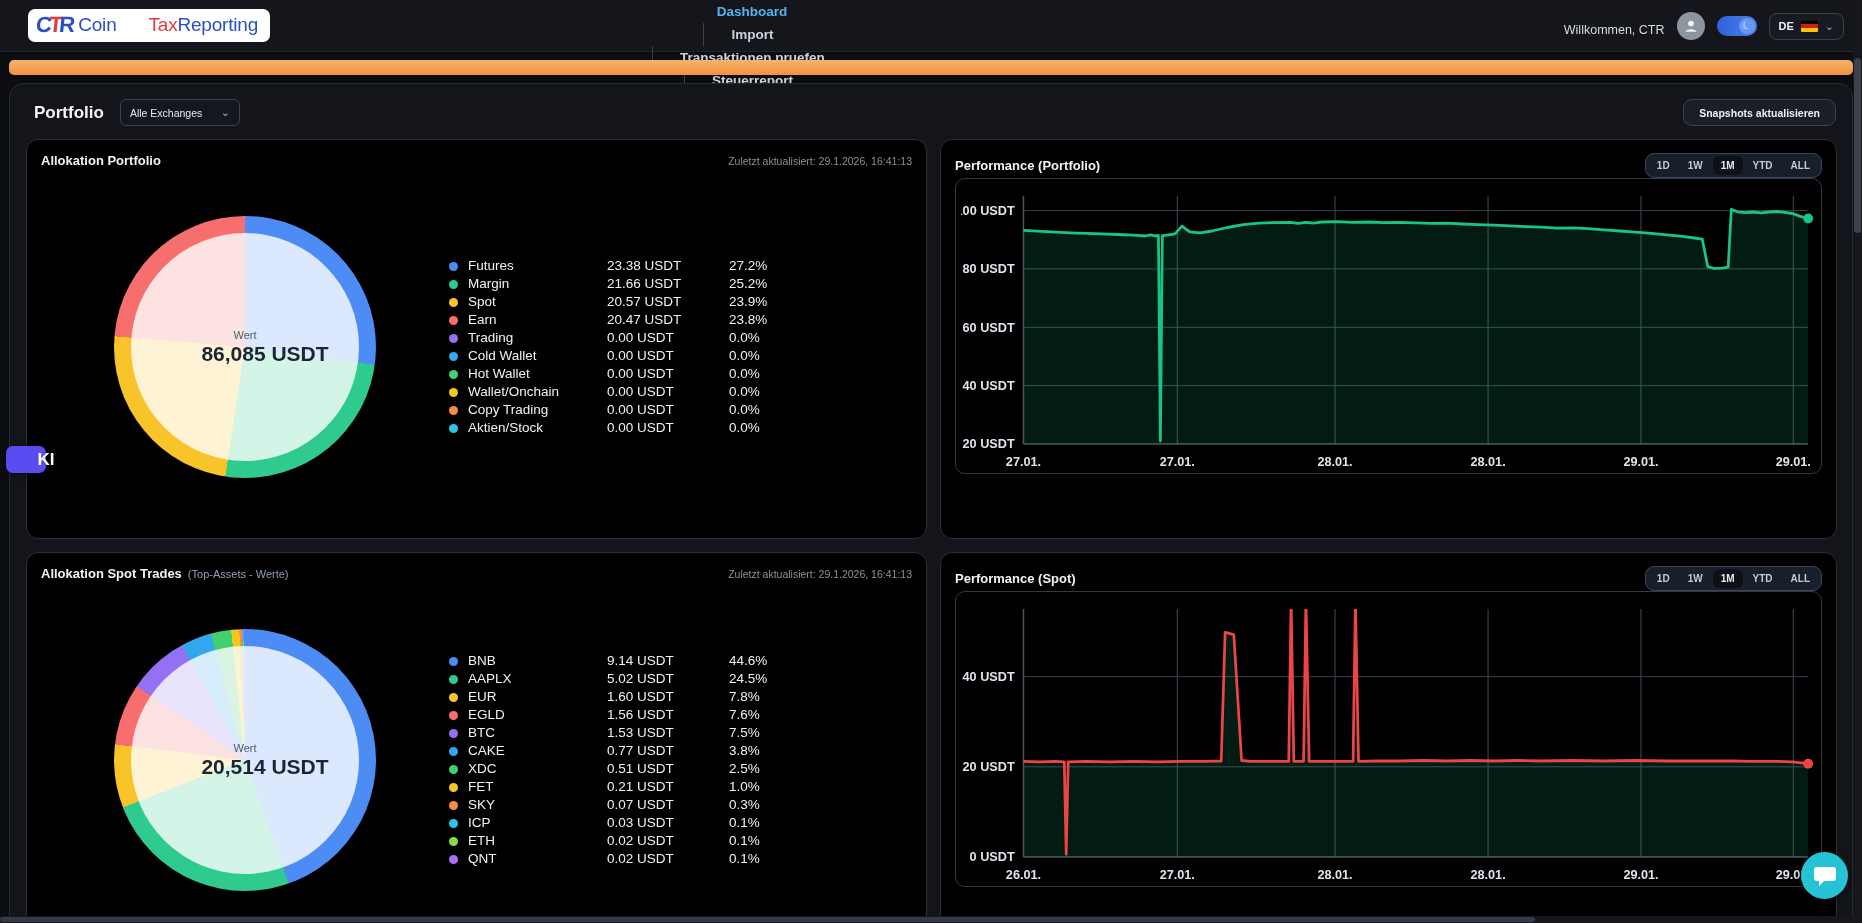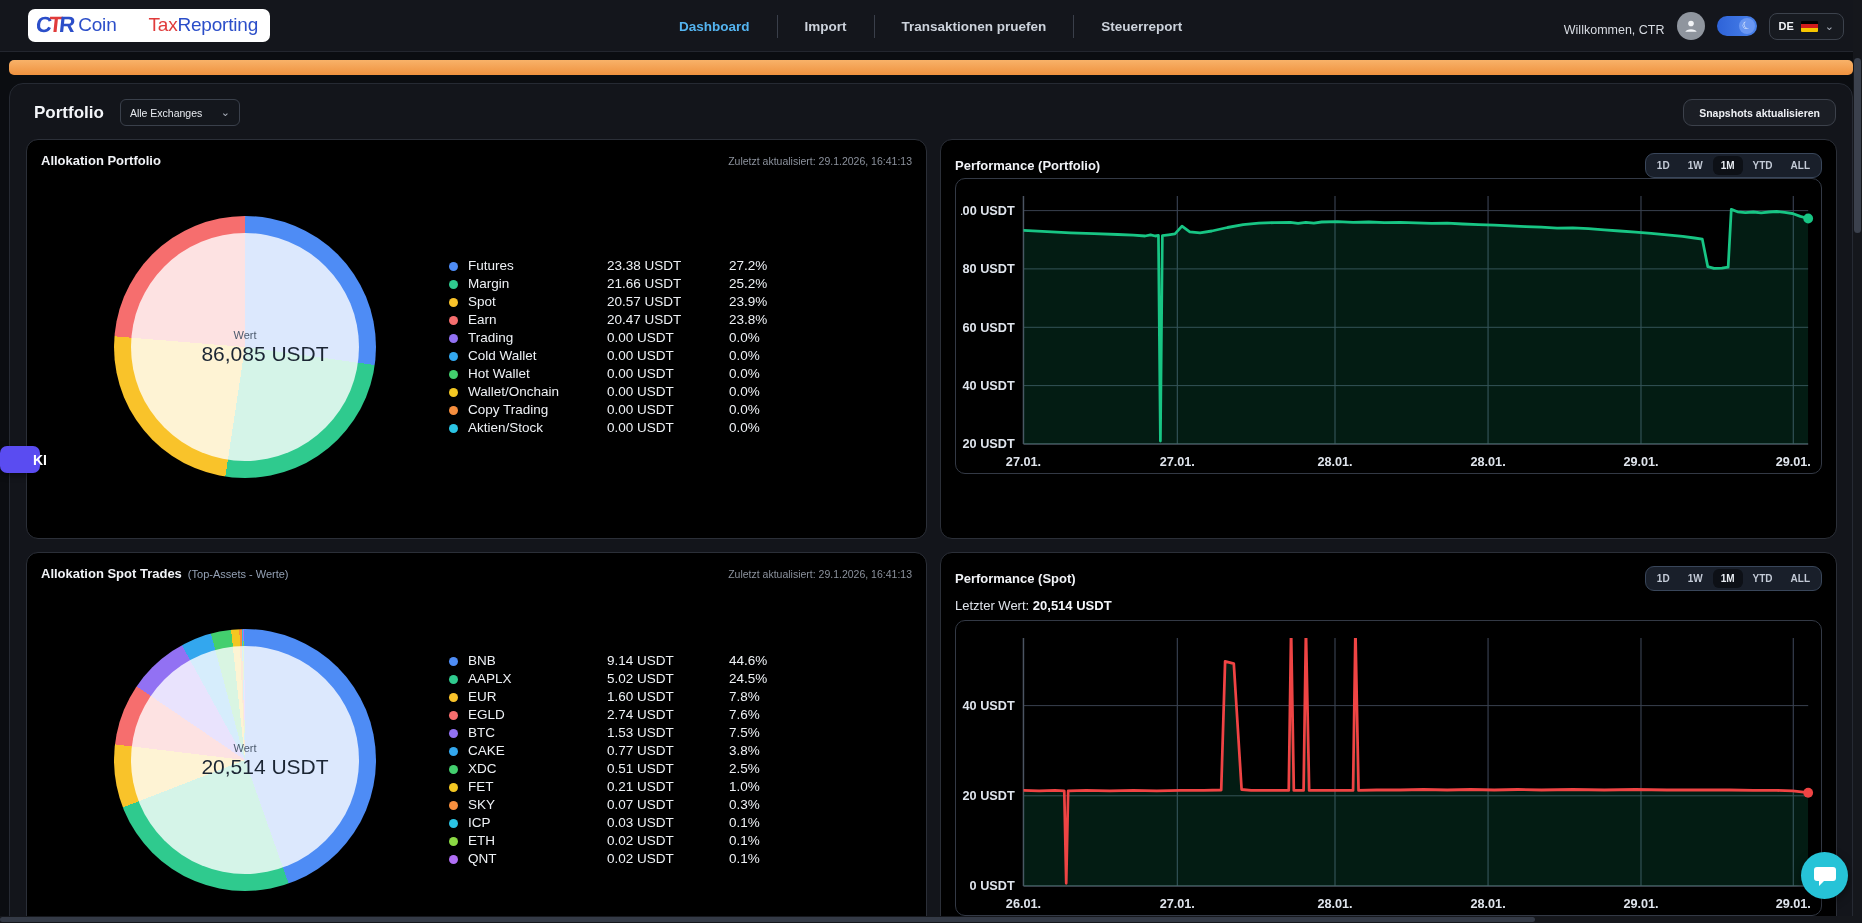--- a/index.html
+++ b/index.html
@@ -6,21 +6,21 @@
   *{box-sizing:border-box;font-family:"Liberation Sans","DejaVu Sans",sans-serif;}
   .stage{position:relative;width:1862px;height:923px;background:#0b0d11;overflow:hidden;color:#e8eaf0;}
 
   
   .navbar{position:absolute;left:0;top:0;right:0;height:52px;background:#14161c;border-bottom:1px solid #23262e;display:flex;align-items:center;}
   .logo-pill{margin-left:28px;background:#fff;border-radius:7px;padding:3px 12px 4px 8px;display:flex;align-items:center;gap:6px;cursor:pointer;}
   .mono{font-weight:bold;font-size:22px;letter-spacing:-3px;transform:skewX(-6deg);display:inline-block;}
   .m-c{color:#2b4ec9;} .m-t{color:#e03b3b;} .m-r{color:#2b4ec9;}
   .brand{font-size:19px;font-weight:500;letter-spacing:-0.2px;}
   .b-blue{color:#2b4ec9;} .b-red{color:#e03b3b;padding-left:32px;}
-  .nav-links{position:absolute;left:652px;top:0;height:52px;display:flex;align-items:center;}
+  .nav-links{position:absolute;left:652px;top:0;height:52px;display:flex;align-items:center;flex-direction:column;}
   .nav-item{padding:4px 27px;font-size:13.5px;font-weight:bold;color:#ccd2db;cursor:pointer;white-space:nowrap;}
   .nav-item + .nav-item{border-left:1px solid #3a3f4a;}
   .nav-item.active{color:#54b4f0;}
   .nav-right{position:absolute;right:18px;top:0;height:52px;display:flex;align-items:center;gap:12px;}
   .welcome{font-size:12.5px;color:#d7dbe2;font-weight:500;margin-top:8px;}
   .avatar{width:28px;height:28px;border-radius:50%;background:#8f959e;display:flex;align-items:center;justify-content:center;cursor:pointer;}
   .toggle{width:40px;height:20px;border-radius:11px;background:linear-gradient(90deg,#2e63d8,#4a82ea);position:relative;cursor:pointer;}
   .knob{position:absolute;right:2px;top:2px;width:16px;height:16px;border-radius:50%;background:#6a97f2;display:flex;align-items:center;justify-content:center;}
   .moon{color:#fff;font-size:10px;line-height:1;transform:rotate(-25deg);}
   .lang{height:27px;border:1px solid #3c424c;border-radius:8px;background:#171a20;display:flex;align-items:center;gap:7px;padding:0 9px;cursor:pointer;}
@@ -49,42 +49,42 @@
   .card-sub{font-size:11px;color:#93a0b4;margin-left:6px;font-weight:500;}
   .updated{margin-left:auto;font-size:10.5px;color:#8b919c;}
 
   
   .alloc-body{display:flex;margin-top:4px;height:350px;}
   .donut-col{flex:0 0 408px;display:flex;align-items:center;justify-content:center;}
   .donut{position:relative;width:262px;height:262px;border-radius:50%;}
   .donut-inner{position:absolute;inset:17px;border-radius:50%;}
   .donut-center{position:absolute;inset:0;display:flex;flex-direction:column;align-items:center;justify-content:center;}
   .dc-label{font-size:11px;color:#4c5a6d;}
-  .dc-value{font-size:21px;font-weight:normal;color:#1b2533;margin-top:1px;margin-left:40px;}
+  .dc-value{font-size:21px;font-weight:bold;color:#1b2533;margin-top:1px;margin-left:40px;}
   .legend-col{flex:1;display:flex;flex-direction:column;justify-content:center;padding-right:105px;}
   .lg-row{display:flex;align-items:center;font-size:13.5px;color:#eef1f5;line-height:18px;}
   .lg-name{flex:0 0 158px;display:flex;align-items:center;gap:10px;font-weight:500;}
   .lg-dot{width:9px;height:9px;border-radius:50%;flex:0 0 9px;}
   .lg-val{flex:0 0 122px;}
   .lg-pct{flex:1;}
 
   
   .perf-head{display:flex;align-items:center;}
   .range-group{margin-left:auto;display:flex;align-items:center;gap:2px;background:#191f2a;border:1px solid #39465a;border-radius:9px;padding:2px 3px;}
   .range-btn{border:none;background:transparent;color:#c3cad6;font-size:10px;font-weight:bold;padding:4px 8px;border-radius:6px;cursor:pointer;}
   .range-btn.active{background:#0d1016;color:#e8ecf2;}
   .last-line{margin:7px 0 7px 0;font-size:13px;color:#dfe3ea;}
   .last-val{font-weight:bold;color:#f4f6fa;}
   .chart-box{border:1px solid #333945;border-radius:10px;padding:7px 5px 1px 5px;}
   svg.chart{display:block;width:100%;}
   svg.chart text{fill:#dfe4ec;font-size:13px;font-weight:600;font-family:"Liberation Sans","DejaVu Sans",sans-serif;}
   .source{margin-top:8px;font-size:10px;color:#8d95a1;}
 
   
-  .ki-badge{position:absolute;left:0;top:446px;width:27px;height:27px;border-radius:7px;background:#5a4cf1;color:#fff;font-size:14px;font-weight:bold;display:flex;align-items:center;justify-content:center;cursor:pointer;box-shadow:0 2px 6px rgba(0,0,0,0.5);padding-left:40px;}
+  .ki-badge{position:absolute;left:6px;top:446px;width:27px;height:27px;border-radius:7px;background:#5a4cf1;color:#fff;font-size:17px;font-weight:bold;display:flex;align-items:center;justify-content:center;cursor:pointer;box-shadow:0 2px 6px rgba(0,0,0,0.5);padding-left:40px;}
   .chat-fab{position:absolute;right:14px;bottom:24px;width:47px;height:47px;border-radius:50%;background:#26c3d7;border:none;display:flex;align-items:center;justify-content:center;cursor:pointer;box-shadow:0 3px 10px rgba(0,0,0,0.45);}
   .scroll-v{position:absolute;right:0;top:0;width:9px;height:923px;background:#15171c;}
   .scroll-v .thumb{position:absolute;left:1px;top:58px;width:7px;height:175px;border-radius:4px;background:#3b414d;}
   .scroll-h{position:absolute;left:0;bottom:0;height:7px;width:1853px;background:#15171c;}
   .scroll-h .thumb{position:absolute;left:0;top:1px;height:5px;width:1535px;border-radius:3px;background:#343a46;}
 </style>
 </head>
 <body>
 
 <div class="stage">
@@ -329,21 +329,21 @@
                   <span>EUR</span>
                 </span>
                 <span class="lg-val">1.60 USDT</span>
                 <span class="lg-pct">7.8%</span>
               </div>
               <div class="lg-row">
                 <span class="lg-name">
                   <span class="lg-dot" style="background:#f66e6e"></span>
                   <span>EGLD</span>
                 </span>
-                <span class="lg-val">2.74 USDT</span>
+                <span class="lg-val">1.56 USDT</span>
                 <span class="lg-pct">7.6%</span>
               </div>
               <div class="lg-row">
                 <span class="lg-name">
                   <span class="lg-dot" style="background:#9271f3"></span>
                   <span>BTC</span>
                 </span>
                 <span class="lg-val">1.53 USDT</span>
                 <span class="lg-pct">7.5%</span>
               </div>
@@ -410,24 +410,20 @@
       <section class="card perf">
         <div class="perf-head">
           <span class="card-title">Performance (Spot)</span>
           <div class="range-group" id="rangesSpot">
               <button class="range-btn">1D</button>
               <button class="range-btn">1W</button>
               <button class="range-btn active">1M</button>
               <button class="range-btn">YTD</button>
               <button class="range-btn">ALL</button>
             </div>
-        </div>
-        <div class="last-line">
-          <span>Letzter Wert:</span>
-          <span class="last-val">20,514 USDT</span>
         </div>
         <div class="chart-box">
           <svg class="chart" id="chartSpot" viewBox="0 0 876 286" height="286" preserveAspectRatio="none">
               <defs>
                 <clipPath id="chartSpotclip">
                   <rect x="64" y="10" width="804" height="248"></rect>
                 </clipPath>
               </defs>
               <line x1="64.0" y1="10" x2="64.0" y2="258" stroke="#414b5e" stroke-width="1"></line>
               <line x1="221.6" y1="10" x2="221.6" y2="258" stroke="#414b5e" stroke-width="1"></line>

